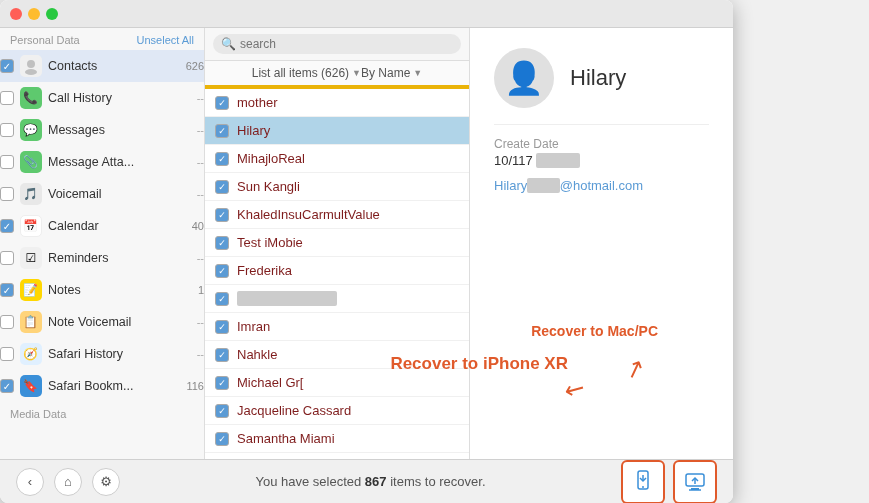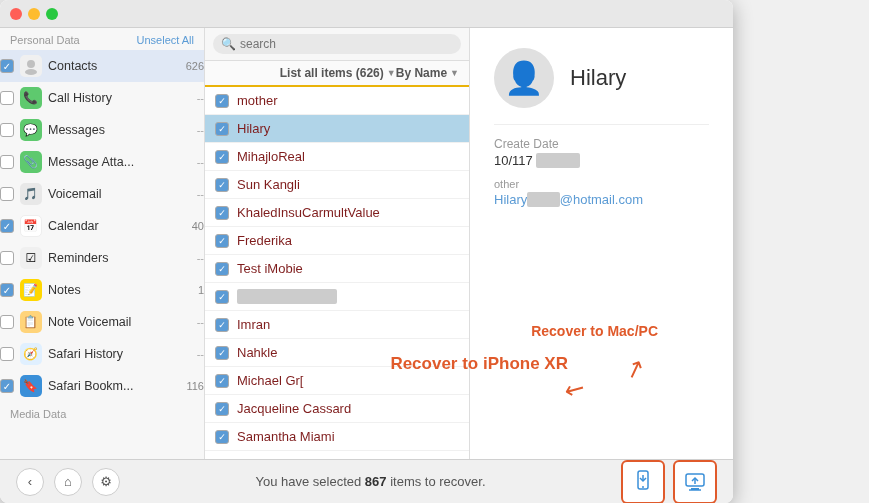--- a/index.html
+++ b/index.html
@@ -169,26 +169,25 @@
     .search-input {
       border: none;
       background: transparent;
       outline: none;
       font-size: 12px;
       color: #555;
       width: 100%;
     }
     .list-header {
       display: flex;
-      justify-content: flex-end;
+      justify-content: center;
       align-items: center;
       padding: 5px 10px;
-      border-bottom: 2px solid #eab308;
+      border-bottom: 4px solid #eab308;
       background: #fafafa;
-      font-weight: bold;
     }
     .list-header-left {
       font-size: 12px;
       color: #555;
       display: flex;
       align-items: center;
       gap: 3px;
     }
     .list-header-right {
       font-size: 12px;
@@ -505,26 +504,26 @@
           <span class="contact-name">Sun Kangli</span>
         </div>
 
         <div class="contact-item">
           <div class="contact-checkbox"></div>
           <span class="contact-name">KhaledInsuCarmultValue</span>
         </div>
 
         <div class="contact-item">
           <div class="contact-checkbox"></div>
+          <span class="contact-name">Test iMobie</span>
+        </div>
+
+        <div class="contact-item">
+          <div class="contact-checkbox"></div>
           <span class="contact-name">Frederika</span>
-        </div>
-
-        <div class="contact-item">
-          <div class="contact-checkbox"></div>
-          <span class="contact-name">Test iMobie</span>
         </div>
 
         <div class="contact-item">
           <div class="contact-checkbox"></div>
           <span class="contact-name blurred-text" style="background:#ccc; color:transparent; border-radius:2px; width:100px; display:inline-block;">&nbsp;&nbsp;&nbsp;&nbsp;&nbsp;&nbsp;&nbsp;&nbsp;&nbsp;&nbsp;&nbsp;&nbsp;&nbsp;&nbsp;&nbsp;</span>
         </div>
 
         <div class="contact-item">
           <div class="contact-checkbox"></div>
           <span class="contact-name">Imran</span>
@@ -561,21 +560,20 @@
       </div>
 
       <hr class="detail-divider">
 
       <div class="detail-label">Create Date</div>
       <div class="detail-value">
         <span>10/117</span>
         <span class="blurred-text" style="background:#ccc; color:transparent; border-radius:2px;">&nbsp;&nbsp;&nbsp;&nbsp;&nbsp;&nbsp;&nbsp;&nbsp;&nbsp;&nbsp;&nbsp;&nbsp;</span>
       </div>
 
-      <div class="other-label">other</div>
       <div class="other-email">
         <span>Hilary</span><span class="blurred-text" style="background:#ccc; color:transparent; border-radius:2px;">&nbsp;&nbsp;&nbsp;&nbsp;&nbsp;&nbsp;&nbsp;&nbsp;&nbsp;</span><span>@hotmail.com</span>
       </div>
 
       <div style="position:absolute; right:165px; bottom:85px;">
         <span style="color:#e05a2b; font-size:17px; font-weight:600; white-space:nowrap;">Recover to iPhone XR</span>
       </div>
       <div style="position:absolute; right:75px; bottom:120px;">
         <span style="color:#e05a2b; font-size:14px; font-weight:600; white-space:nowrap;">Recover to Mac/PC</span>
       </div>

